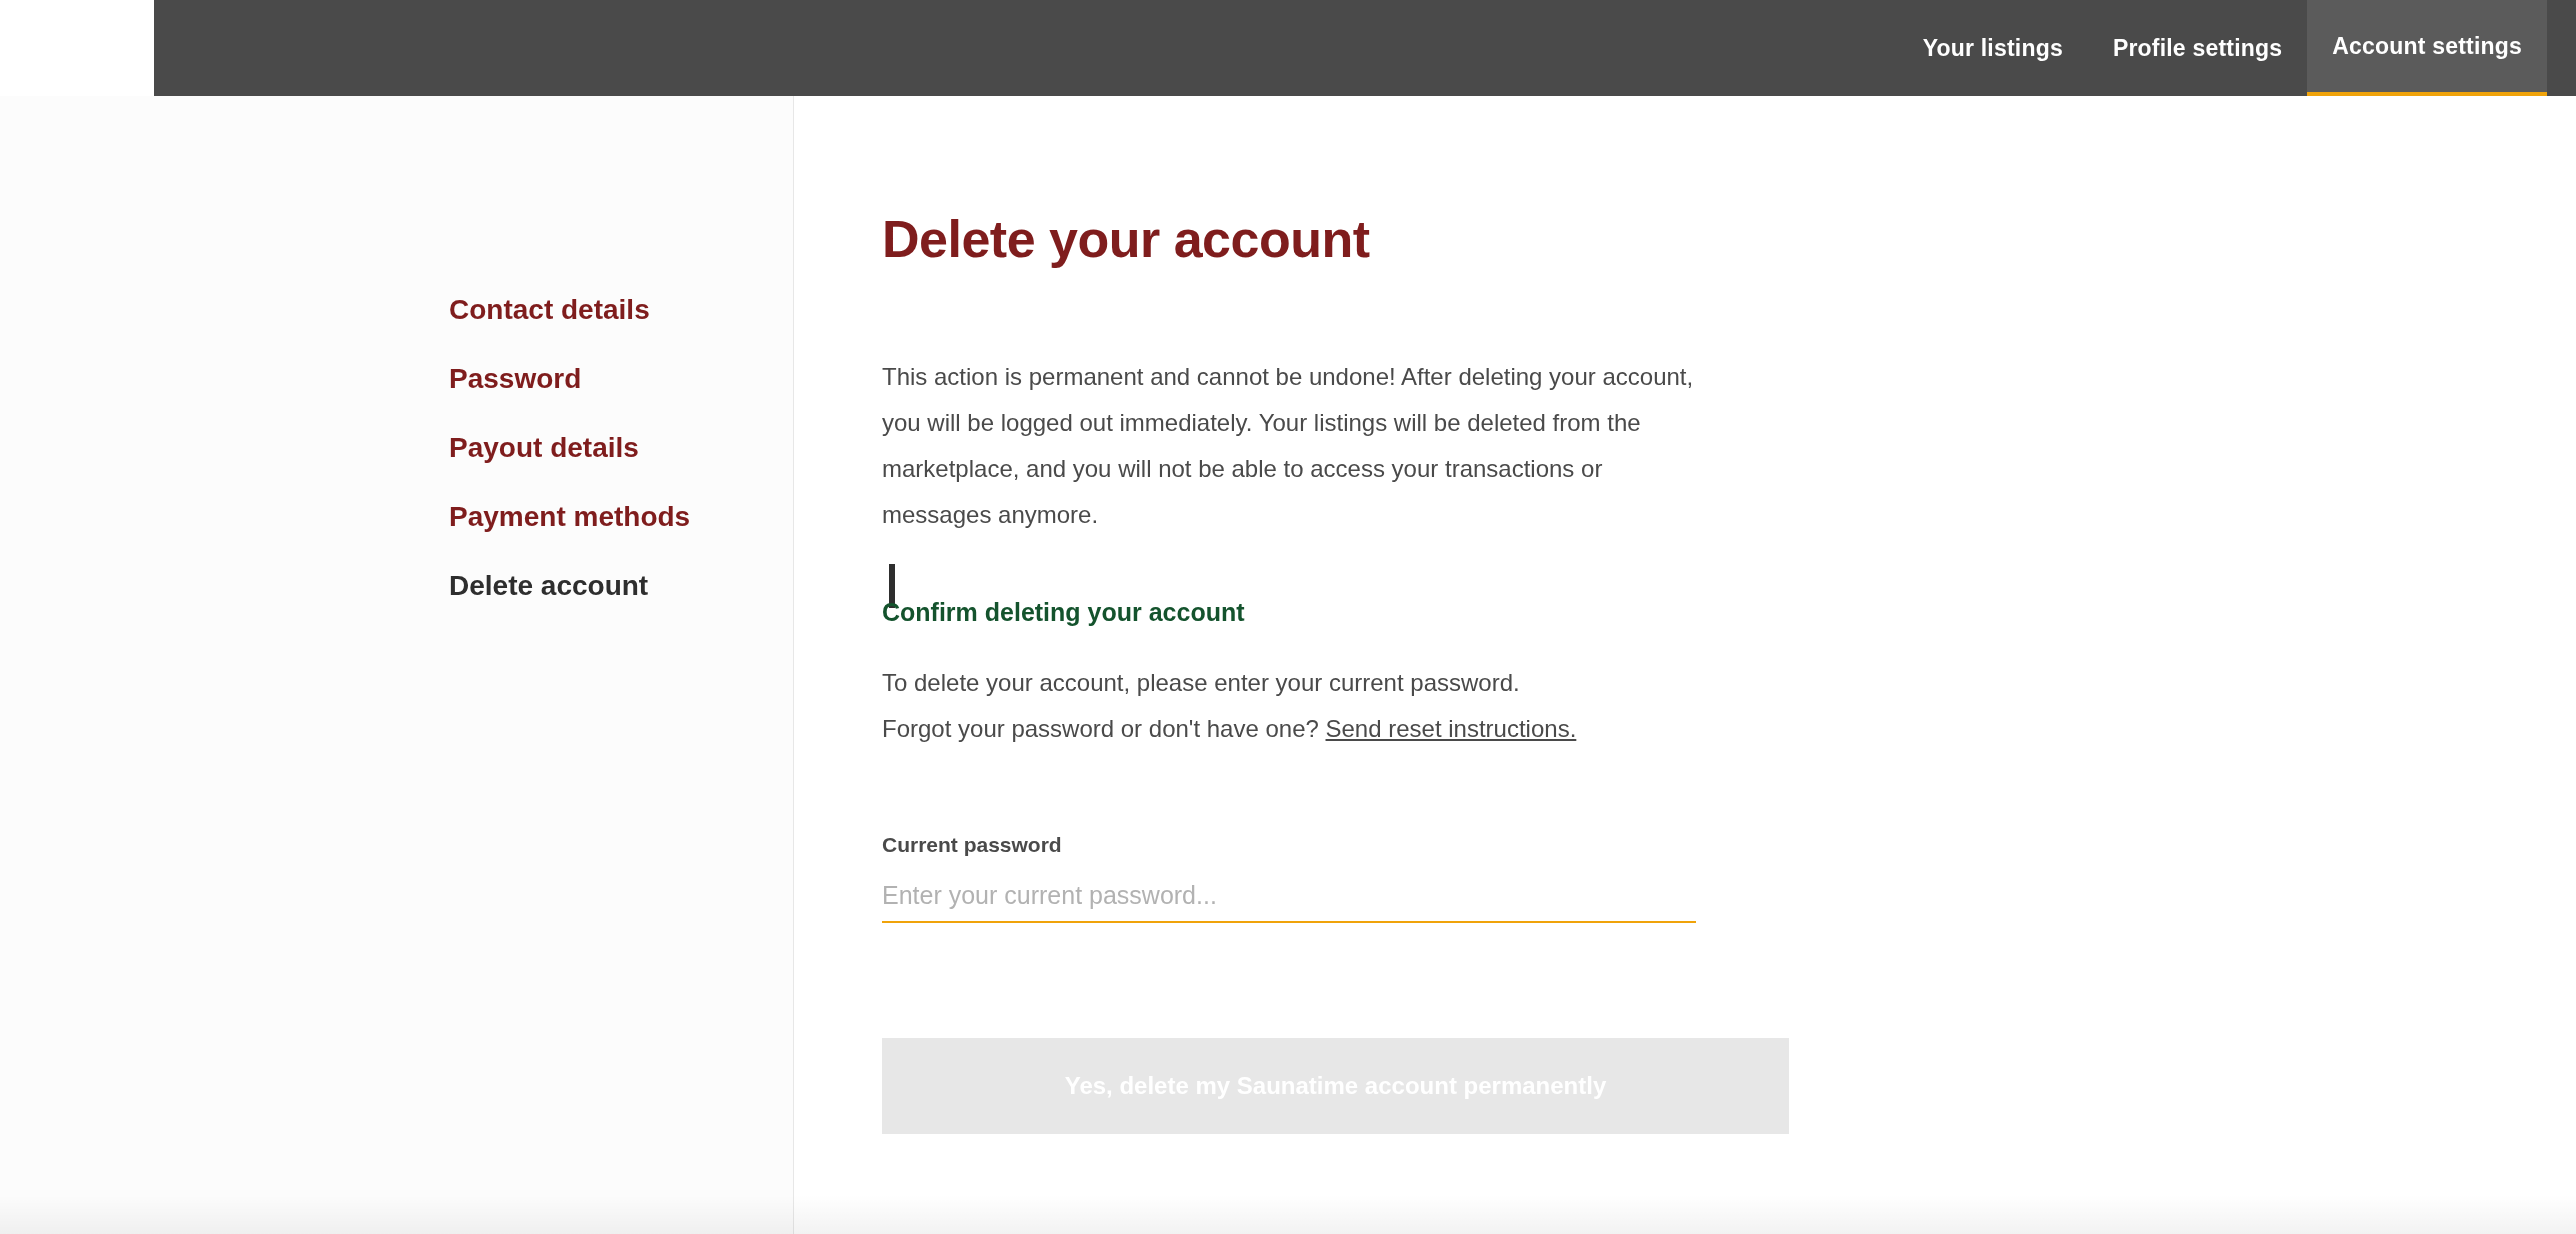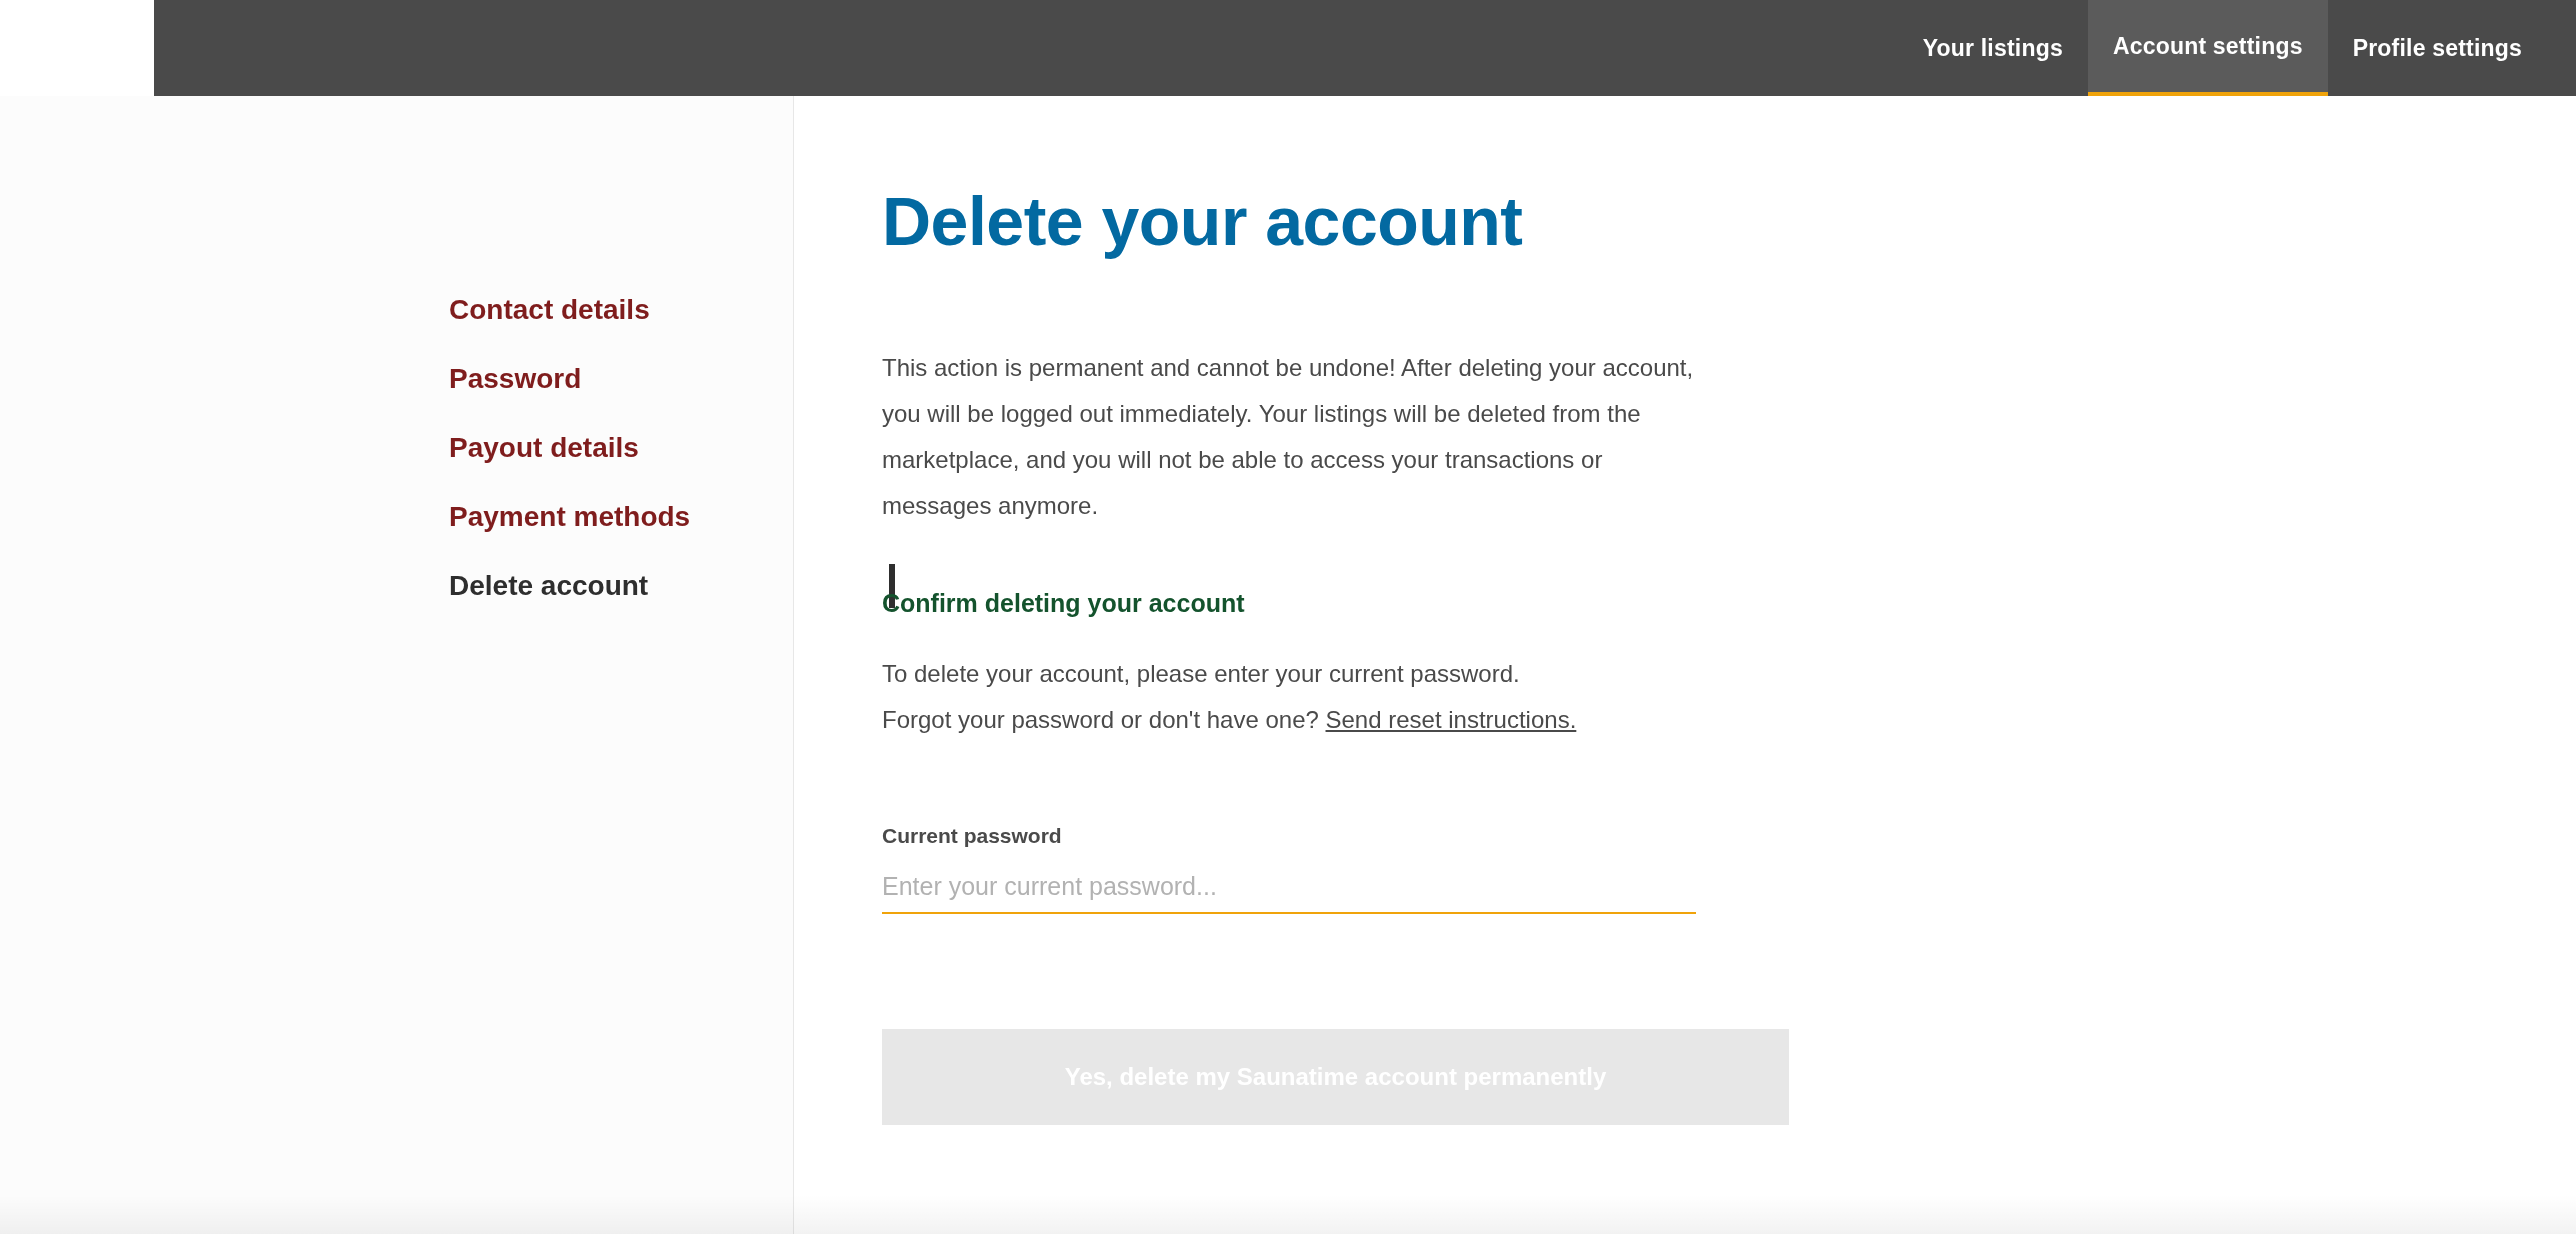--- a/index.html
+++ b/index.html
@@ -106,24 +106,24 @@
   }
 
   
   .main {
     position: absolute;
     top: 0;
     left: 882px;
     width: 829px;
   }
   .page-title {
-    margin-top: 86px;
-    font-size: 68px;
-    font-weight: 700;
-    color: #0369a1;
+    margin-top: 113px;
+    font-size: 52px;
+    font-weight: 700;
+    color: #7f1d1d;
     letter-spacing: -0.5px;
   }
   .intro {
     margin-top: 85px;
     font-size: 24px;
     line-height: 46px;
     color: #4a4a4a;
     max-width: 814px;
   }
   .section-subtitle {
@@ -195,25 +195,25 @@
 </style>
 </head>
 <body>
 
 <div class="topbar">
   <div class="topbar-left-notch"></div>
   <div class="nav">
     <div class="nav-item">
       <span>Your listings</span>
     </div>
+    <div class="nav-item">
+      <span>Profile settings</span>
+    </div>
     <div class="nav-item active">
       <span>Account settings</span>
-    </div>
-    <div class="nav-item">
-      <span>Profile settings</span>
     </div>
     <div class="nav-spacer"></div>
   </div>
 </div>
 
 <div class="page">
 
   <div class="content-panel"></div>
 
   <div class="sidebar">

